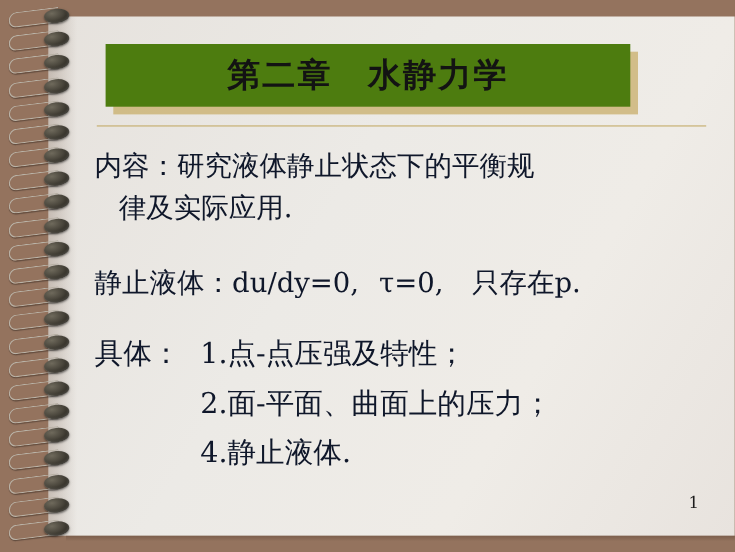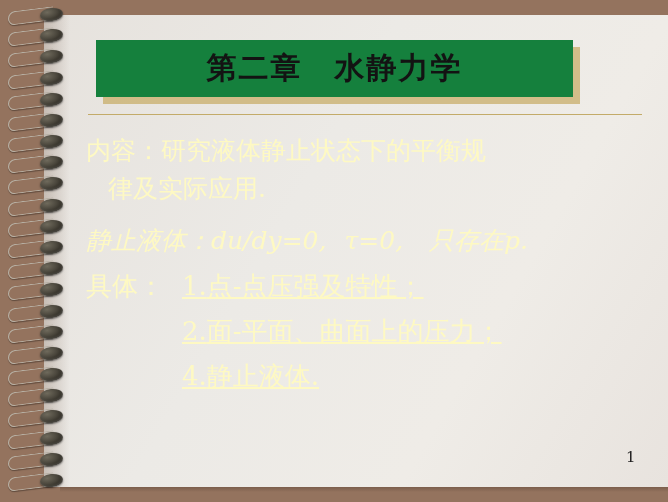--- a/index.html
+++ b/index.html
@@ -104,21 +104,21 @@
     height: 57px;
     background: #c8ae6a;
     opacity: .75;
   }
   #title-box {
     position: absolute;
     left: 96px;
     top: 40px;
     width: 477px;
     height: 57px;
-    background: #15803d;
+    background: #4d7c0f;
     display: flex;
     align-items: center;
     justify-content: center;
   }
   #title-text {
     font-family: "DejaVu Serif", serif;
     font-size: 30px;
     font-weight: 700;
     color: #131313;
     letter-spacing: 2px;
@@ -134,51 +134,49 @@
     height: 0;
     border-top: 1.3px solid #c3ab69;
   }
 
   
   #body-content {
     position: absolute;
     left: 86px;
     top: 128px;
     width: 566px;
-    color: #fef9c3;
+    color: #0f172a;
     font-family: "DejaVu Serif", serif;
   }
 
   .para {
     font-size: 25px;
     line-height: 38px;
     margin: 0;
     white-space: pre-wrap;
   }
   #content-line {
     margin-top: 4px;
     text-indent: 0;
     padding-left: 0;
   }
   #content-line .cont {
     display: block;
     padding-left: 22px;
   }
   #static-line {
-    margin-top: 14px;
-    font-style: italic;
+    margin-top: 30px;
   }
   #static-line .gap1 { display:inline-block; width: 18px; }
   #static-line .gap2 { display:inline-block; width: 26px; }
 
   #items {
-    margin-top: 4px;
+    margin-top: 24px;
     list-style: none;
     padding: 0;
-    text-decoration: underline;
   }
   #items li {
     font-size: 26px;
     line-height: 45px;
     white-space: pre;
   }
   #items li .lead {
     display: inline-block;
     width: 96px;
   }

